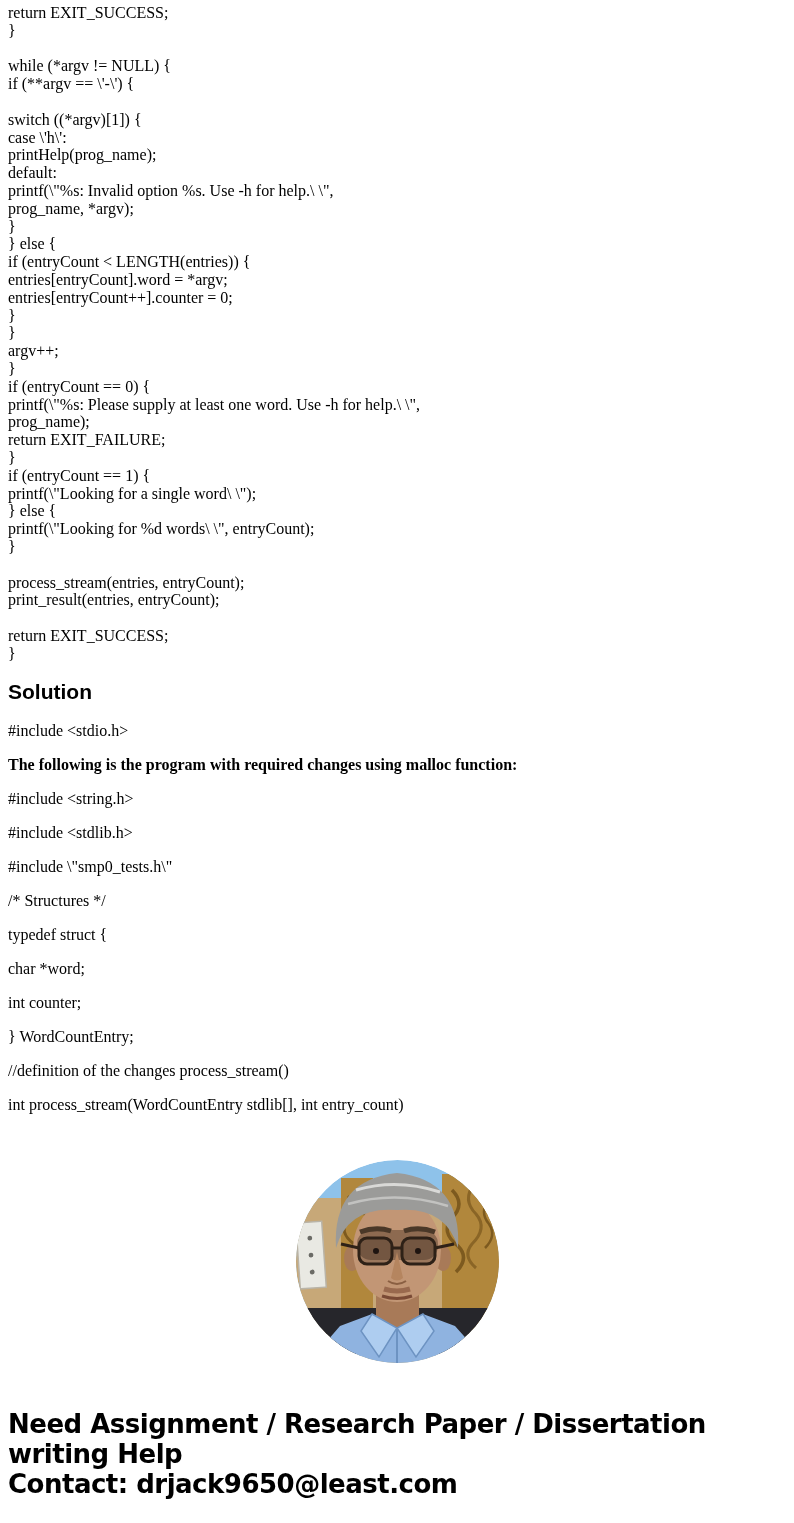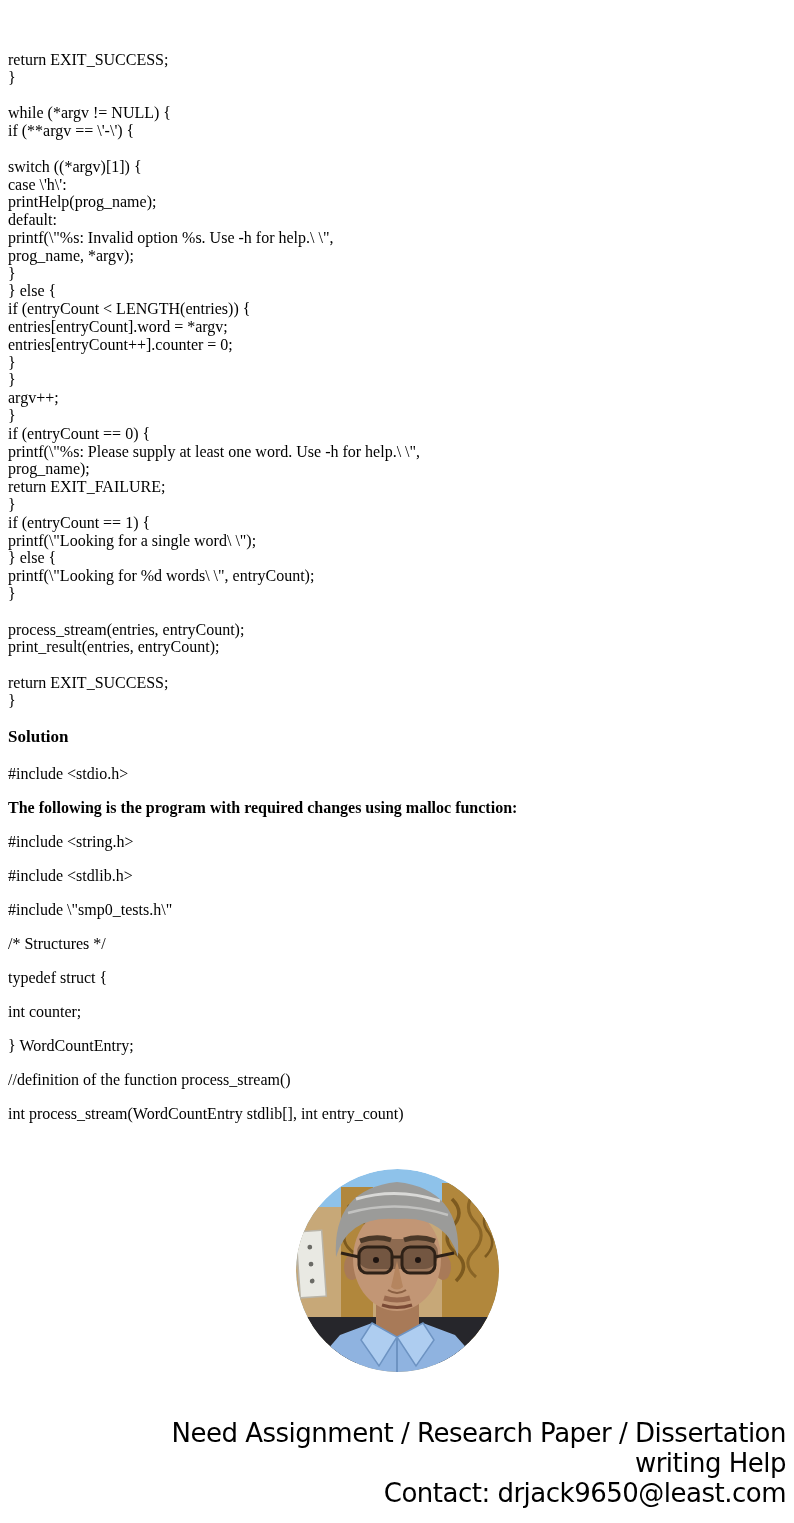--- a/index.html
+++ b/index.html
@@ -4,32 +4,32 @@
 <style>
   html, body { margin: 0; padding: 0; }
   body {
     width: 794px;
     height: 1523px;
     overflow: hidden;
     background: #ffffff;
     font-family: "Liberation Serif", serif;
     color: #000000;
   }
-  .page { padding: 4px 8px 0 8px; margin-top: 47px; }
+  .page { padding: 4px 8px 0 8px; }
 
   .code-block {
     font-family: "Liberation Serif", serif;
     font-size: 16px;
     line-height: 17.8px;
     white-space: pre-line;
   }
 
   h3.solution-heading {
-    font-family: Liberation Serif, serif;
-    font-size: 17px;
+    font-family: Liberation Sans, sans-serif;
+    font-size: 21px;
     font-weight: bold;
     margin: 18px 0;
   }
 
   p.doc-par {
     font-size: 16px;
     line-height: 18px;
     margin: 16px 0;
   }
   p.doc-par.bold { font-weight: bold; }
@@ -39,23 +39,23 @@
     display: flex;
     justify-content: center;
   }
   .avatar-wrap svg {
     display: block;
     border-radius: 50%;
   }
 
   .footer-banner {
     margin-top: 46px;
-    text-align: right;
+    text-align: left;
     font-family: "DejaVu Sans", sans-serif;
-    font-weight: 400;
+    font-weight: 700;
     font-size: 26px;
     line-height: 30px;
     letter-spacing: -0.5px;
     color: #000000;
   }
 </style>
 </head>
 <body>
 
 <div class="page">
@@ -101,23 +101,24 @@
   <h3 class="solution-heading">Solution</h3>
 
   <p class="doc-par">#include &lt;stdio.h&gt;</p>
 
   <p class="doc-par bold">The following is the program with required changes using malloc function:</p>
   <p class="doc-par">#include &lt;string.h&gt;</p>
   <p class="doc-par">#include &lt;stdlib.h&gt;</p>
   <p class="doc-par">#include \"smp0_tests.h\"</p>
   <p class="doc-par">/* Structures */</p>
   <p class="doc-par">typedef struct {</p>
+  <p class="doc-par">char *word;</p>
   <p class="doc-par">int counter;</p>
   <p class="doc-par">} WordCountEntry;</p>
-  <p class="doc-par">//definition of the function process_stream()</p>
+  <p class="doc-par">//definition of the changes process_stream()</p>
   <p class="doc-par">int process_stream(WordCountEntry stdlib[], int entry_count)</p>
 
   <div class="avatar-wrap">
     <svg width="203" height="203" viewBox="0 0 203 203" aria-hidden="true">
       <defs>
         <clipPath id="avclip">
             <circle cx="101.5" cy="101.5" r="101.5"></circle>
           </clipPath>
       </defs>
       <g clip-path="url(#avclip)">

